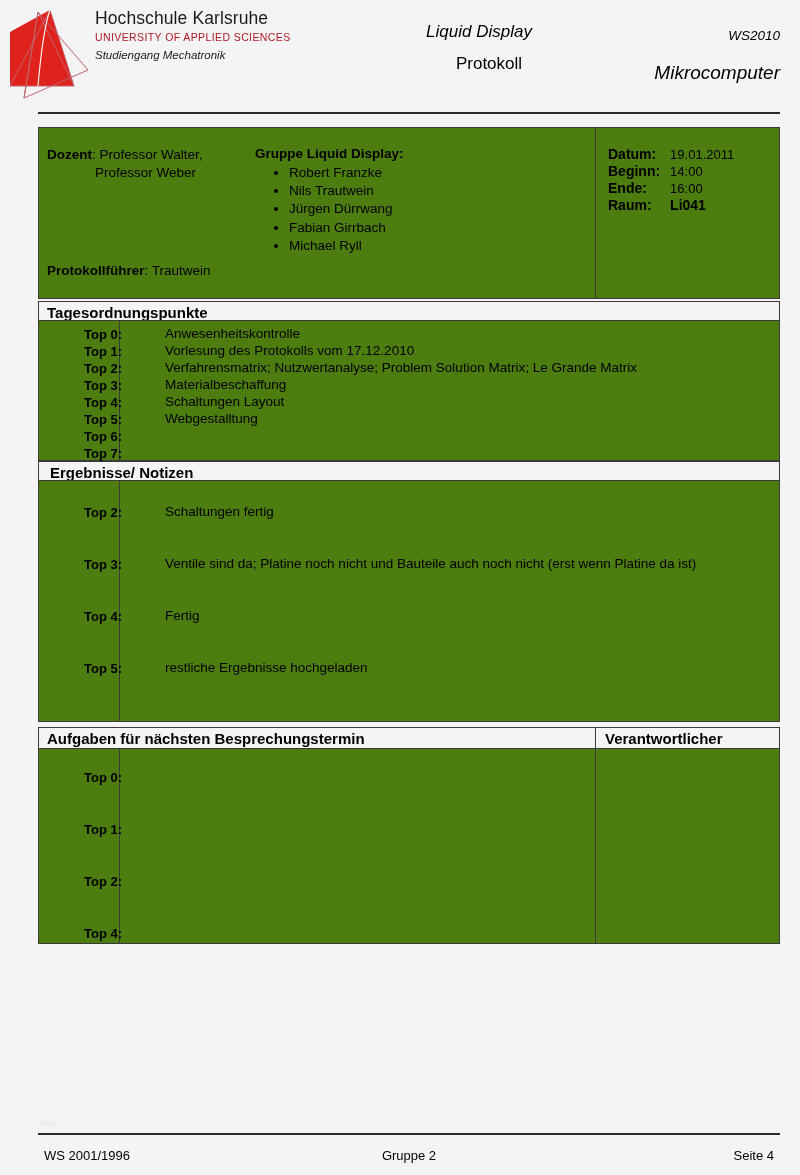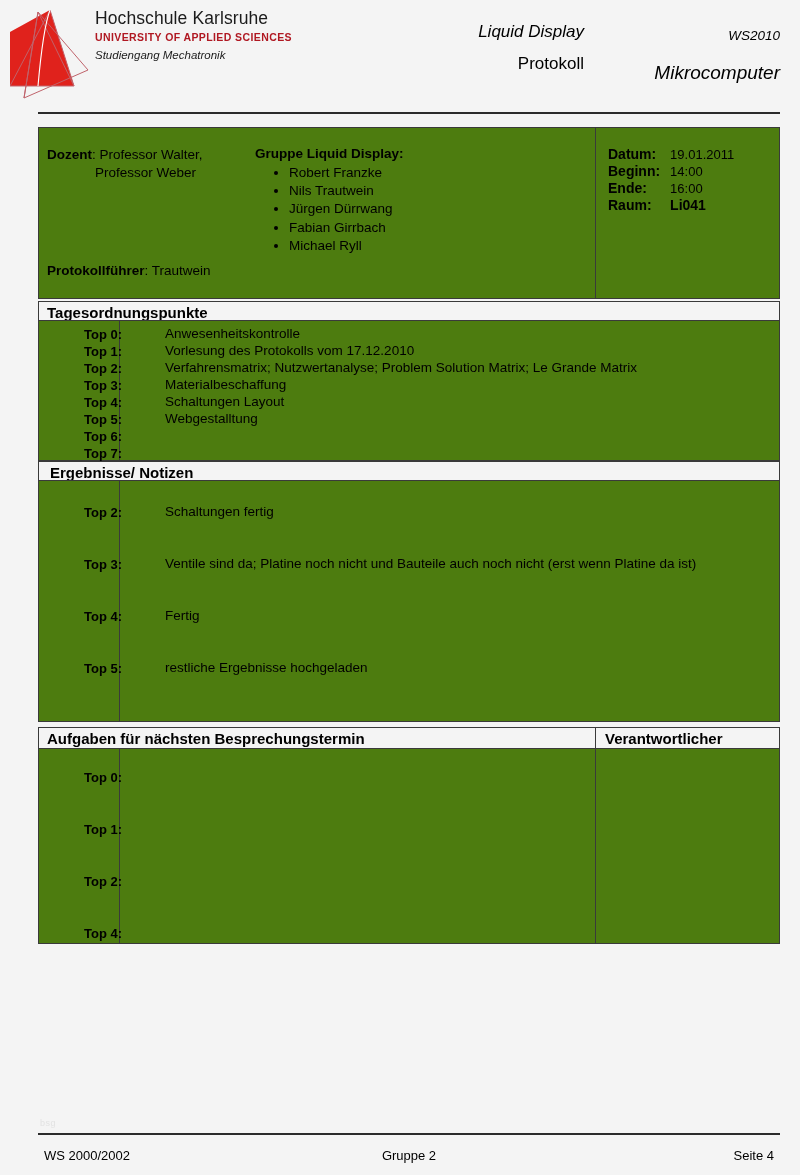--- a/index.html
+++ b/index.html
@@ -47,36 +47,36 @@
   }
   .uni-line1, .uni-line2 {
     font-size: 17.5px;
     line-height: 20px;
     color: #1b1b1b;
     letter-spacing: 0.1px;
   }
   .uni-sub {
     margin-top: 3px;
     font-size: 10.5px;
-    font-weight: bold;
+    font-weight: normal;
     letter-spacing: 0.4px;
     color: #b01822;
   }
   .uni-studiengang {
     margin-top: 6px;
     font-size: 11.5px;
     font-style: italic;
     color: #1b1b1b;
   }
   .hdr-center {
     position: absolute;
-    left: 324px;
+    left: 340px;
     top: 22px;
     width: 260px;
-    text-align: right;
+    text-align: center;
   }
   .hdr-title1 {
     font-size: 17px;
     font-style: italic;
     margin-left: 18px;
   }
   .hdr-title2 {
     font-size: 17px;
     margin-left: 38px;
     margin-top: 12px;
@@ -406,18 +406,18 @@
     <div class="row-text" style="top:72px;"></div>
     <div class="row-label" style="top:125px;">Top 2:</div>
     <div class="row-text" style="top:124px;"></div>
     <div class="row-label" style="top:177px;">Top 4:</div>
     <div class="row-text" style="top:176px;"></div>
   </div>
 
   <div class="footer-faint">bsg</div>
   <div class="footer-rule"></div>
   <div class="footer-row">
-    <span class="footer-left">WS 2000/2002</span>
+    <span class="footer-left">WS 2001/1996</span>
     <span class="footer-center">Gruppe 2</span>
     <span class="footer-right">Seite 4</span>
   </div>
 
 </div>
 
 </body></html>

